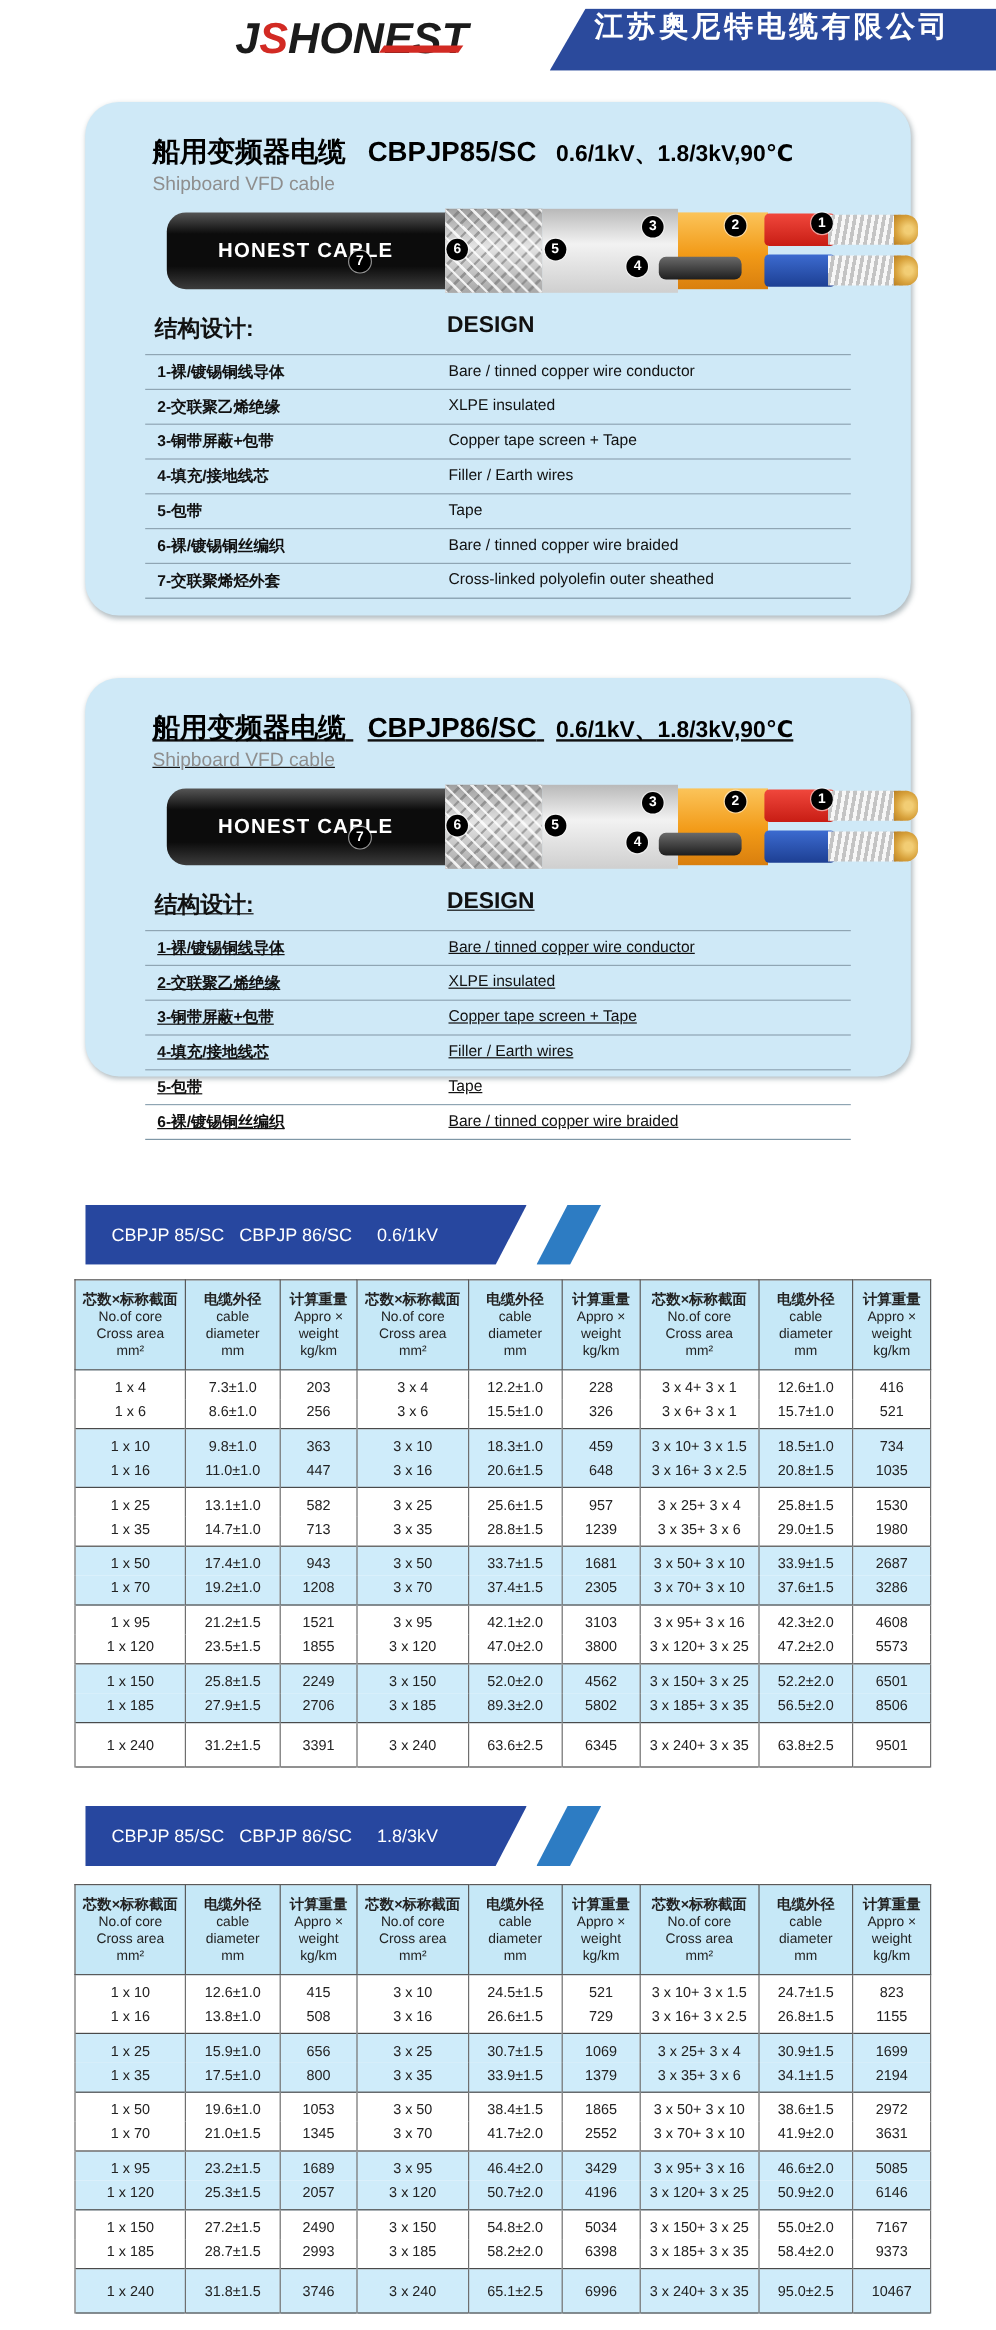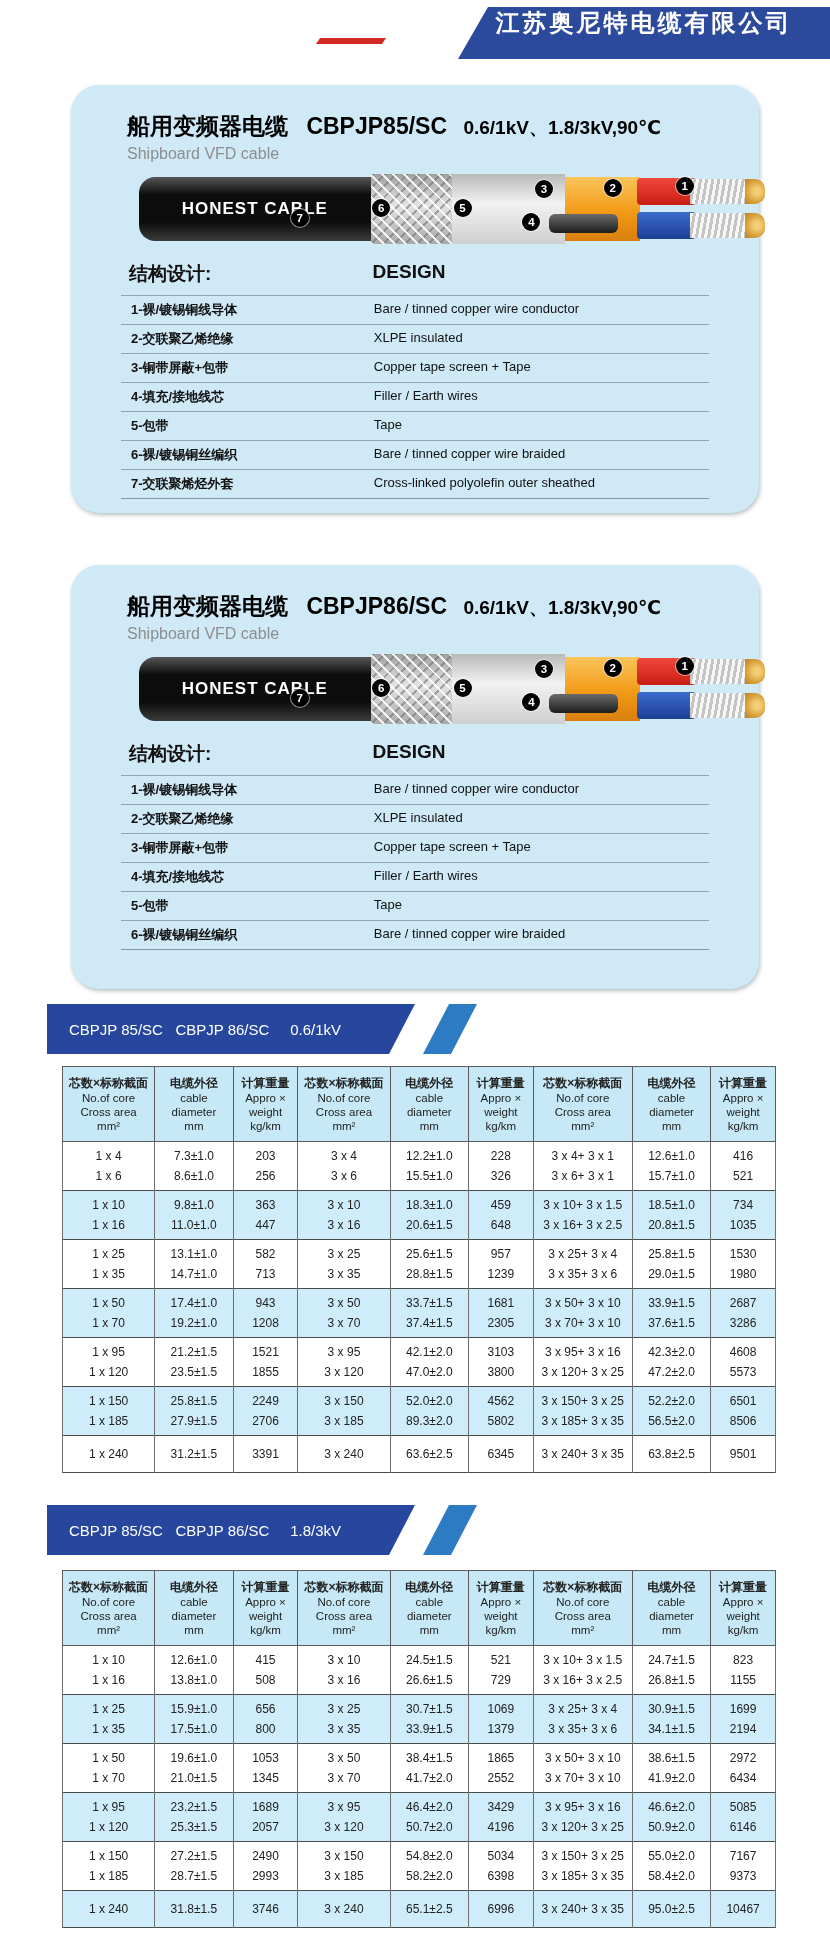--- a/index.html
+++ b/index.html
@@ -66,21 +66,21 @@
   
   .design{margin:16px 50px 0 50px;padding-bottom:26px;}
   .design-header{display:flex;font-size:19px;font-weight:bold;padding:0 0 8px 8px;}
   .design-header .dcn{width:42%;}
   .design-header .den{width:58%;}
   .design-row{display:flex;border-top:1px solid #8fa5b3;padding:5px 0 5px 10px;font-size:13px;}
   .design-rows{border-bottom:1px solid #7f97a6;}
   .design-row .dcn{width:42%;font-weight:bold;}
   .design-row .den{width:58%;}
   
-  .spec-banner{position:absolute;left:47px;height:50px;width:520px;}
+  .spec-banner{position:absolute;left:71px;height:50px;width:520px;}
   .spec-banner .bar{position:absolute;left:0;top:0;width:368px;height:50px;background:#27479f;
         clip-path:polygon(0 0,100% 0,calc(100% - 26px) 100%,0 100%);
         display:flex;align-items:center;color:#fff;font-size:15px;
         padding-left:22px;box-sizing:border-box;}
   .spec-banner .bar span{white-space:pre;}
   .bar-accent{position:absolute;left:376px;top:0;width:54px;height:50px;background:#2d7cc3;
         clip-path:polygon(26px 0,100% 0,calc(100% - 26px) 100%,0 100%);}
   
   .spec-table{position:absolute;left:62px;width:714px;border-collapse:collapse;
         table-layout:fixed;font-size:12px;color:#222;background:#fff;
@@ -103,20 +103,21 @@
   .spec-table th:nth-child(5),.spec-table td:nth-child(5){width:11%;}
   .spec-table th:nth-child(6),.spec-table td:nth-child(6){width:9%;}
   .spec-table th:nth-child(7),.spec-table td:nth-child(7){width:14%;}
   .spec-table th:nth-child(8),.spec-table td:nth-child(8){width:11%;}
   .spec-table th:nth-child(9),.spec-table td:nth-child(9){width:9%;}
 </style>
 </head>
 <body>
 
 <div class="header">
+  <div class="logo"><span>J</span><span class="lg-accent">S</span><span>HONEST</span></div>
   <div class="logo-swoosh"></div>
   <div class="company-banner">
     <div class="company-cn">江苏奥尼特电缆有限公司</div>
   </div>
 </div>
 
 <section class="card" style="top:85px;height:428px;">
   <h1 class="card-title">
     <span class="t-cn">船用变频器电缆</span>
     <span class="t-model">CBPJP85/SC</span>
@@ -174,21 +175,21 @@
           <div class="den">Bare / tinned copper wire braided</div>
         </div>
         <div class="design-row">
           <div class="dcn">7-交联聚烯烃外套</div>
           <div class="den">Cross-linked  polyolefin outer sheathed</div>
         </div>
       </div>
   </div>
 </section>
 
-<section class="card" style="top:565px;height:424px;">
+<section class="card" style="top:565px;height:332px;text-decoration:underline;">
   <h1 class="card-title">
     <span class="t-cn">船用变频器电缆</span>
     <span class="t-model">CBPJP86/SC</span>
     <span class="t-rating">0.6/1kV、1.8/3kV,90℃</span>
   </h1>
   <div class="card-sub">Shipboard VFD cable</div>
   <div class="cable">
     <div class="seg seg7">
       <span class="brand">HONEST CABLE</span>
     </div>
@@ -593,21 +594,21 @@
       </tr>
       <tr>
         <td>1 x 70</td>
         <td>21.0±1.5</td>
         <td>1345</td>
         <td>3 x 70</td>
         <td>41.7±2.0</td>
         <td>2552</td>
         <td>3 x 70+ 3 x 10</td>
         <td>41.9±2.0</td>
-        <td>6434</td>
+        <td>3631</td>
       </tr>
     </tbody>
     <tbody class="shaded">
       <tr>
         <td>1 x 95</td>
         <td>23.2±1.5</td>
         <td>1689</td>
         <td>3 x 95</td>
         <td>46.4±2.0</td>
         <td>3429</td>

